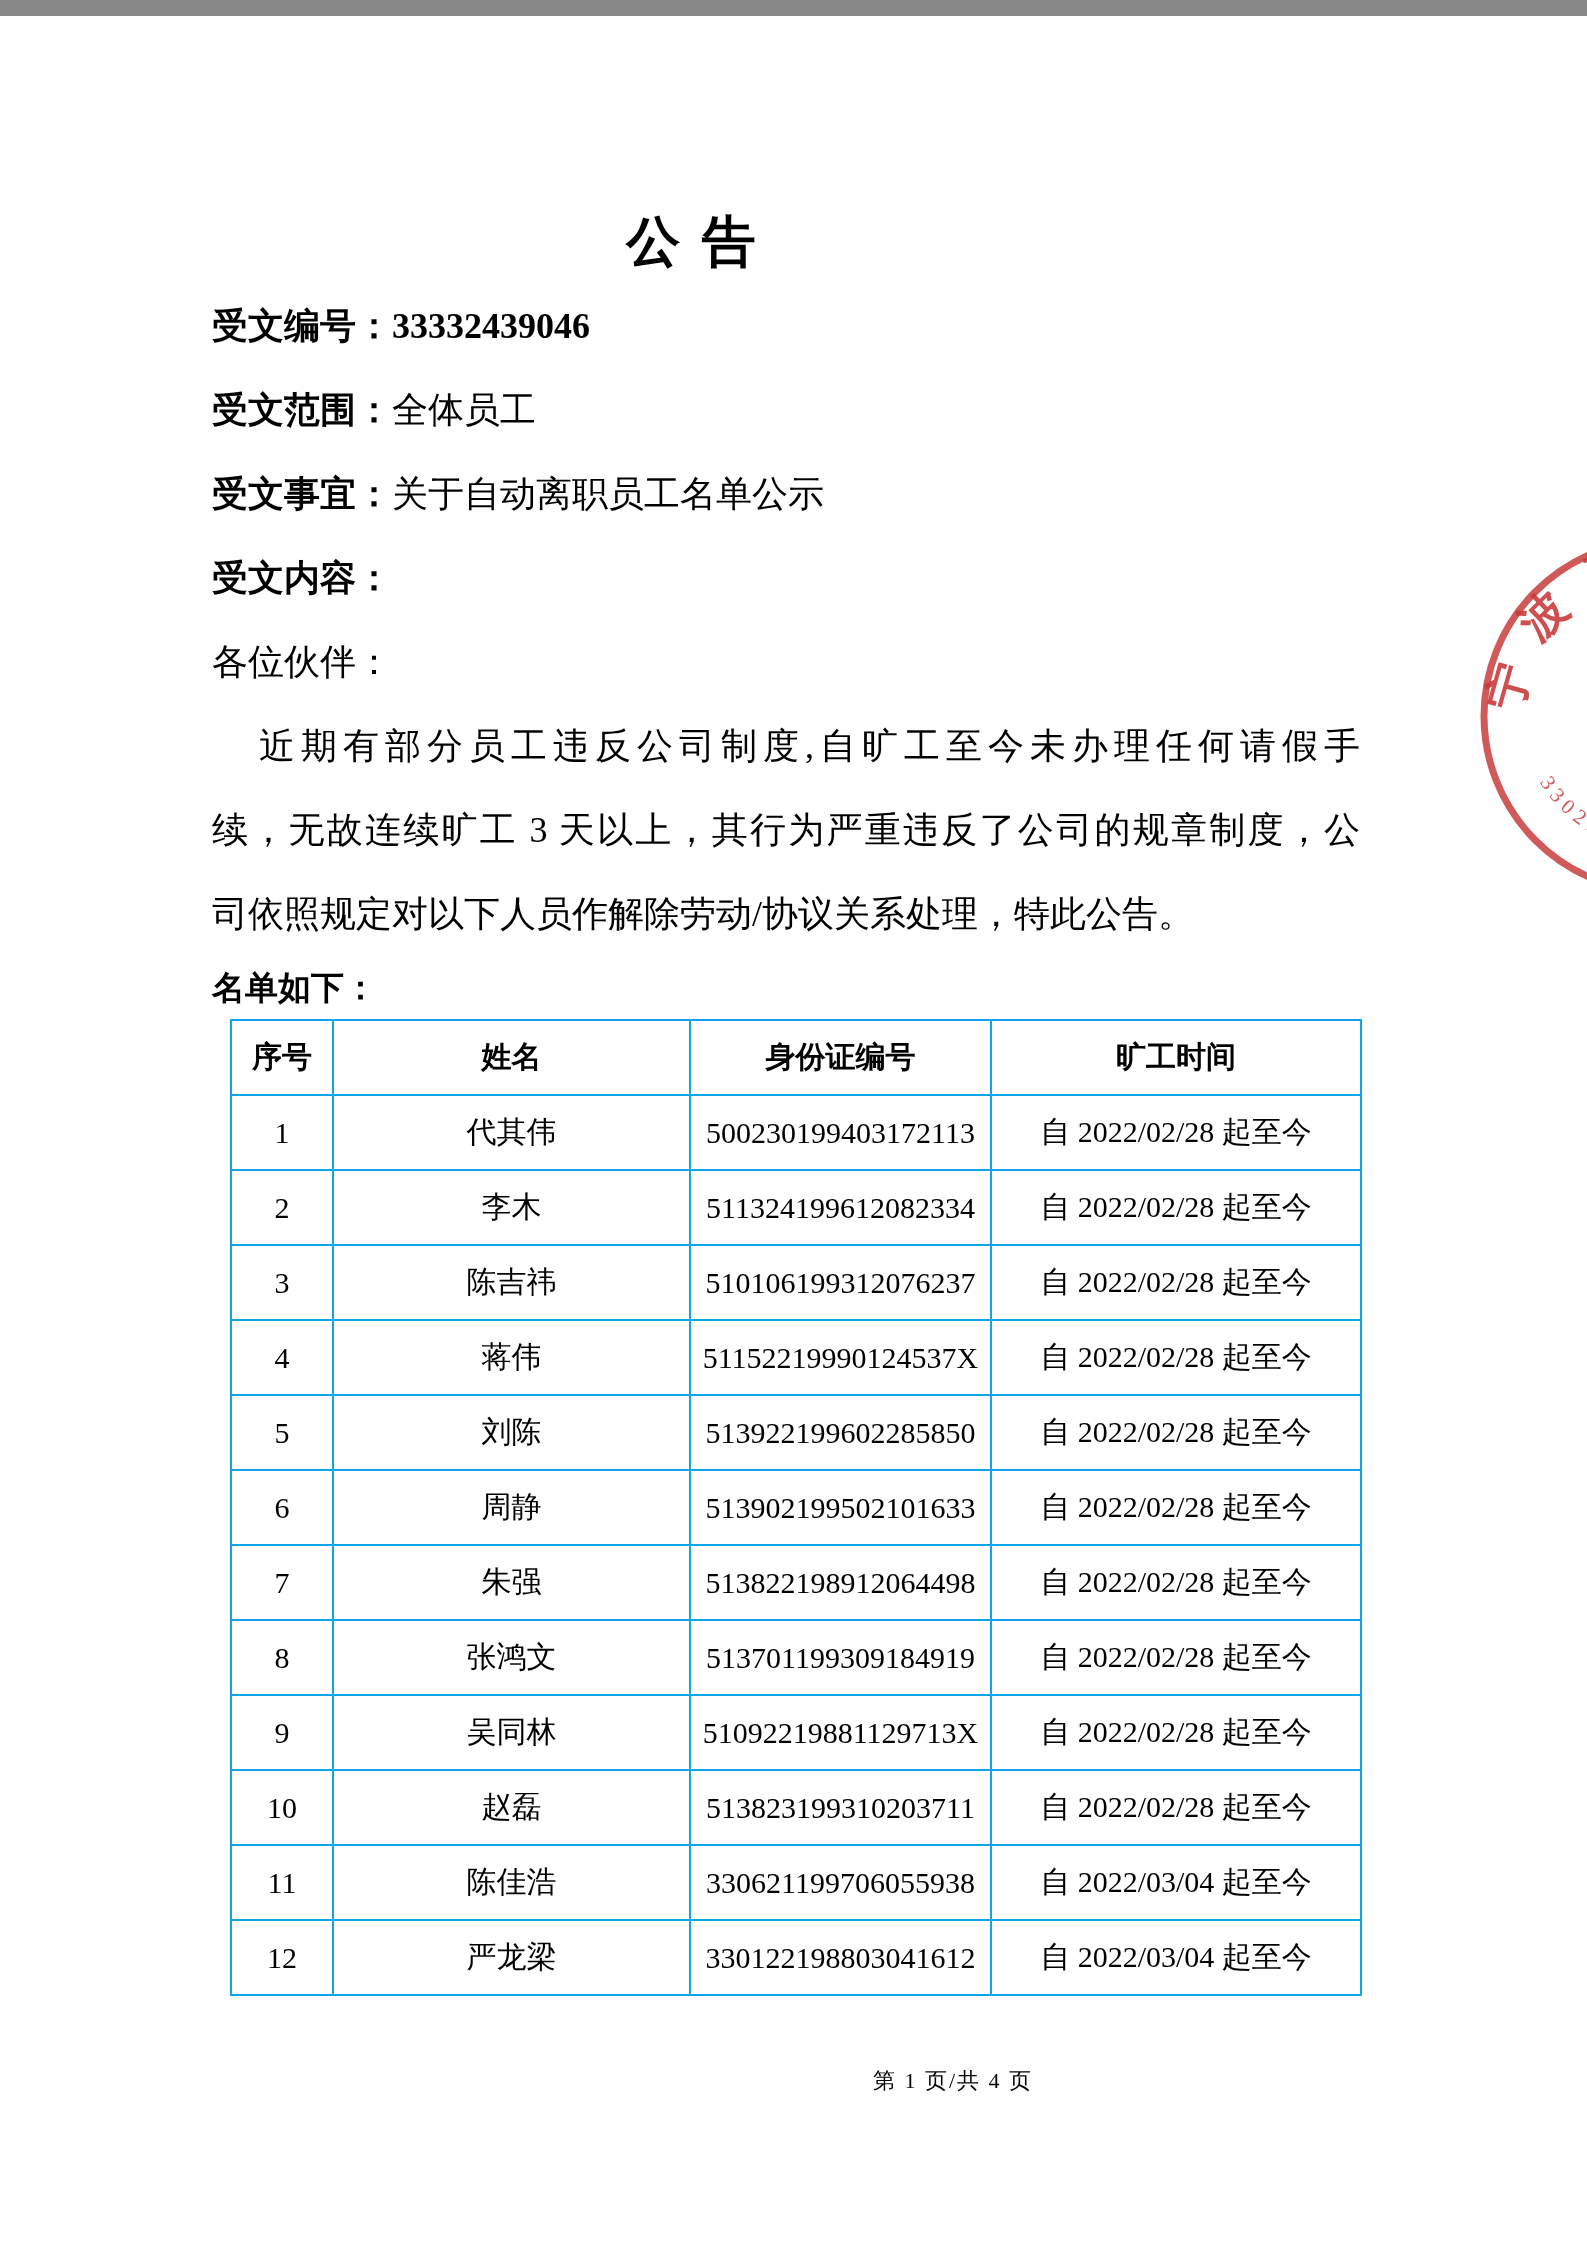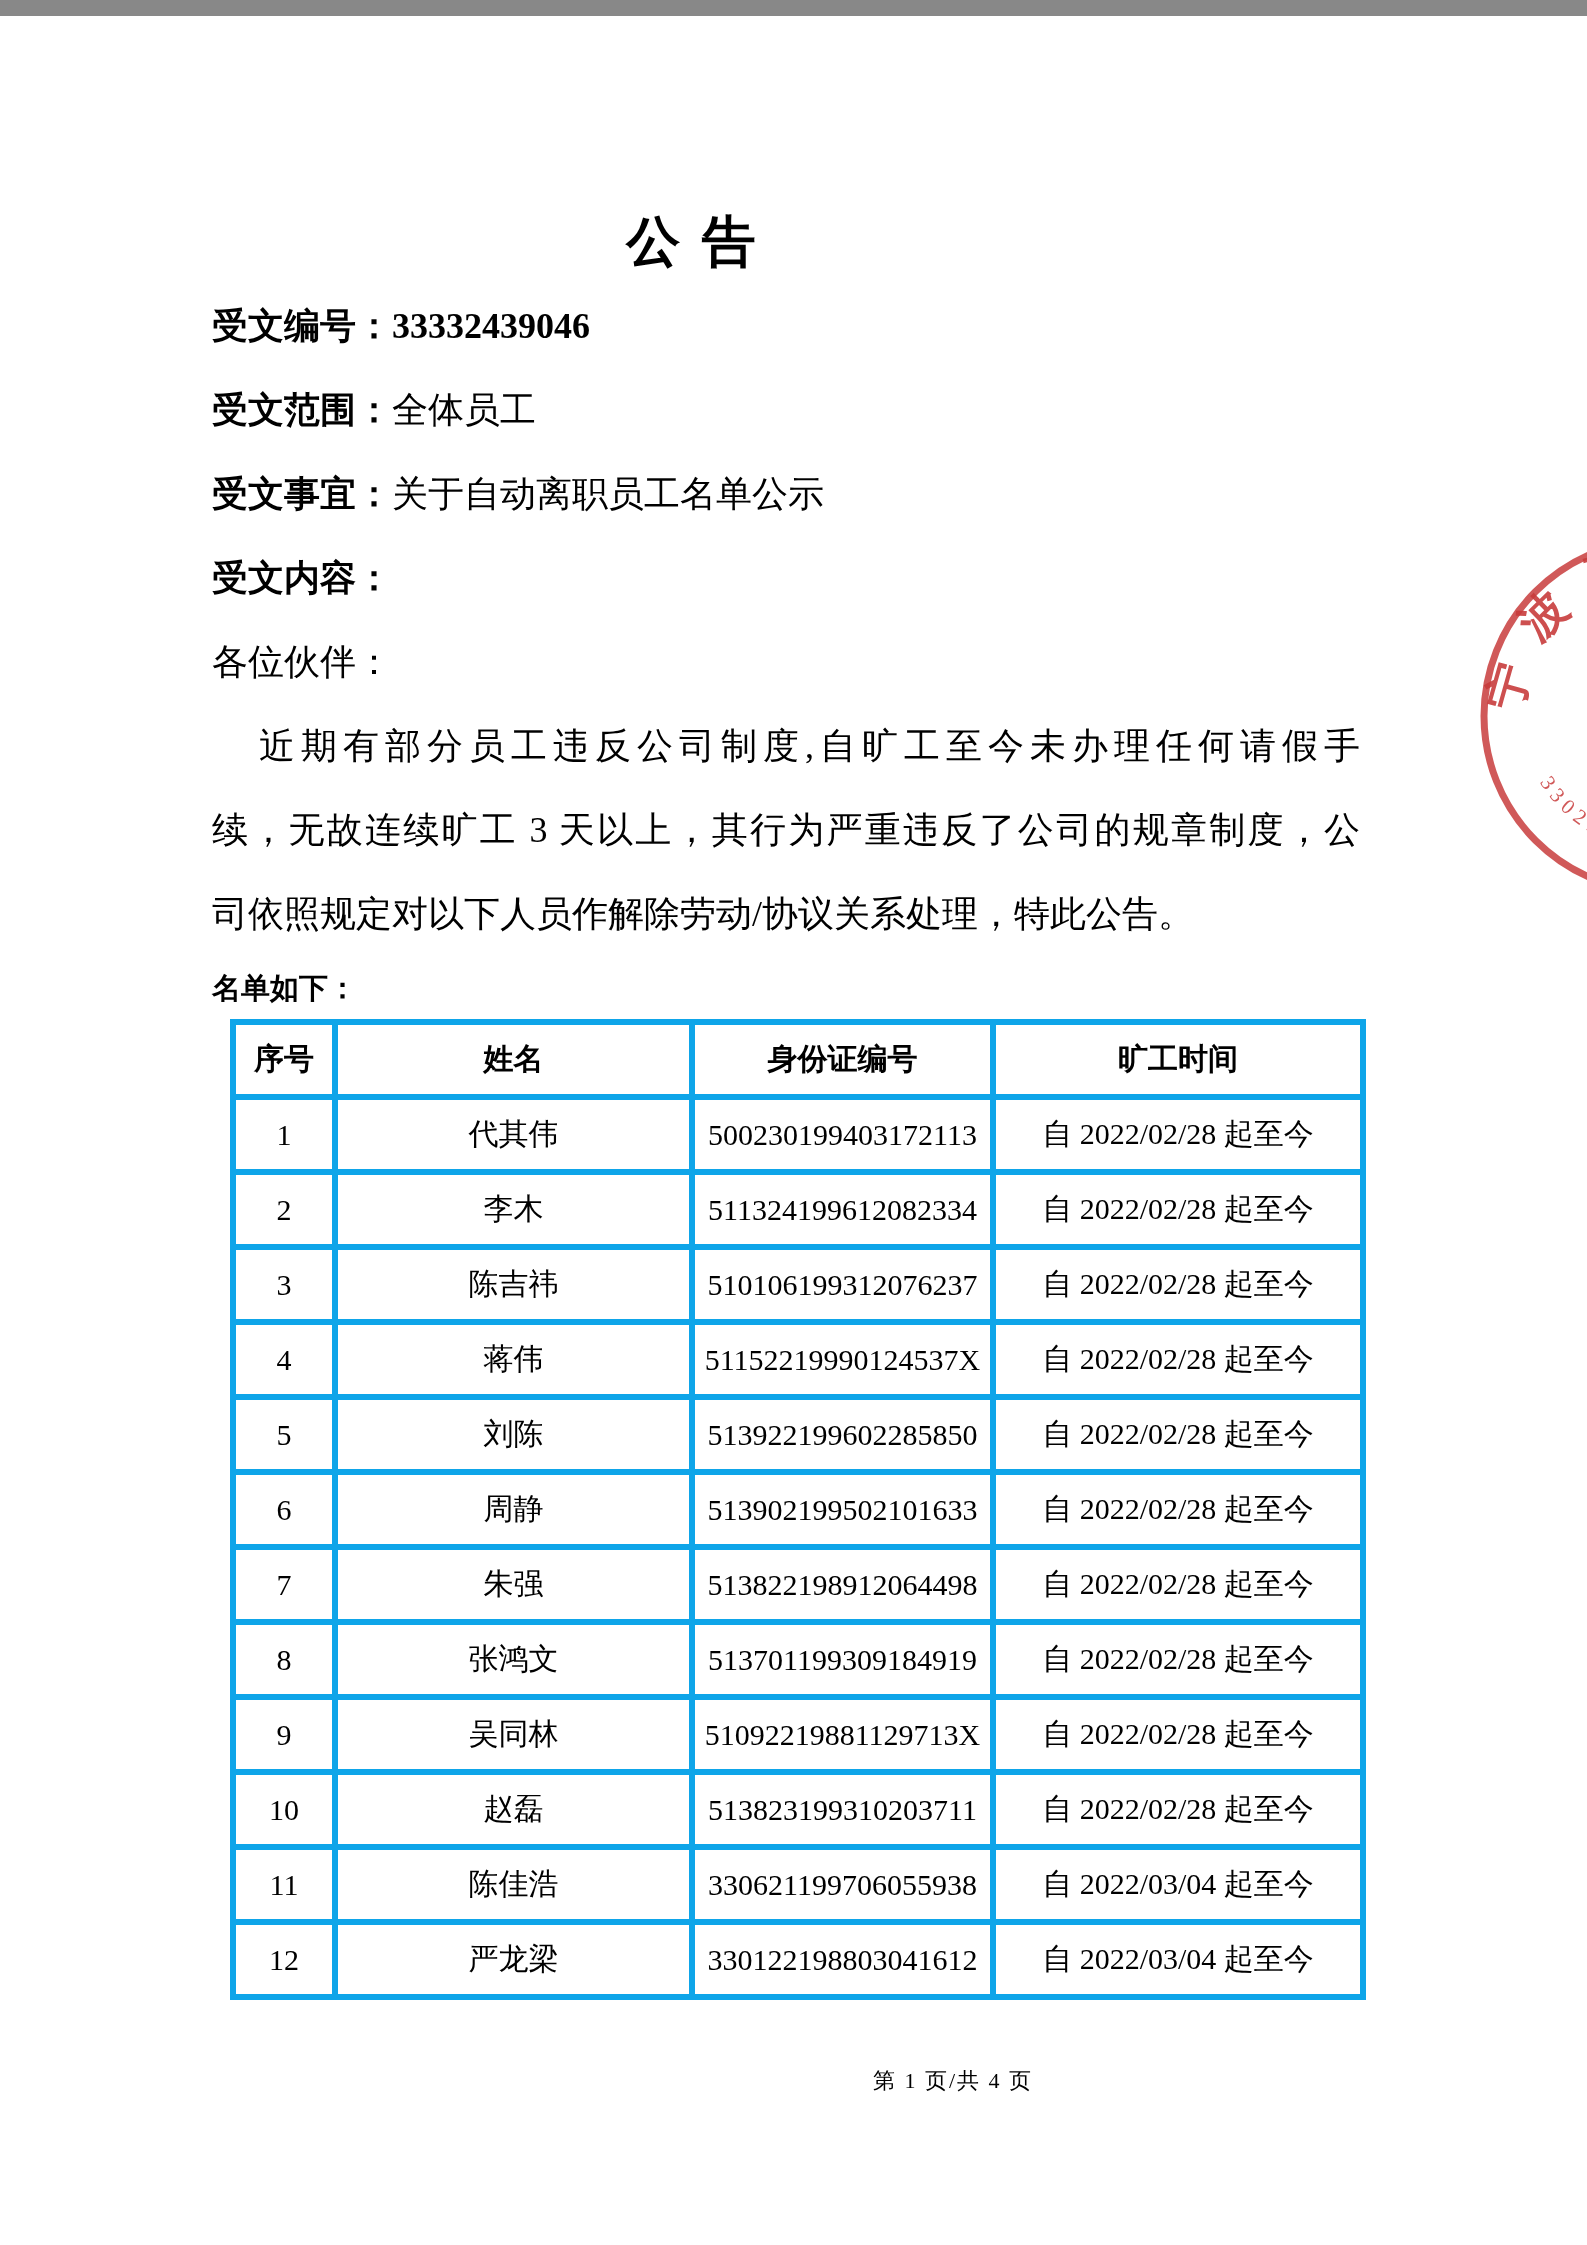--- a/index.html
+++ b/index.html
@@ -19,28 +19,28 @@
   .meta { margin-top:10px; font-size:36px; line-height:84px; }
   .meta-label { font-weight:bold;text-align:center; }
   .meta-value { font-weight:normal; }
   .meta-value.bold { font-weight:bold; }
 
   .doc-body { font-size:36px; line-height:84px; }
   .para-line { width:100%; }
   .para-line.justify { text-align:justify; text-align-last:justify; }
   .para-line.indent { text-indent:47px; }
 
-  .list-intro { margin-top:12px; font-size:29px; line-height:40px; font-weight:bold; }
+  .list-intro { margin-top:12px; font-size:33px; line-height:40px; font-weight:bold; }
 
   table.roster {
     margin-top:11px; margin-left:18px; width:1130px;
     border-collapse:collapse; table-layout:fixed;
   }
   table.roster th, table.roster td {
-    border:6px solid #0ea5e9; height:75px; text-align:center; vertical-align:middle;
+    border:2px solid #0ea5e9; height:75px; text-align:center; vertical-align:middle;
     font-size:30px; padding:0 4px; overflow:hidden;
   }
   table.roster th { font-weight:bold; }
   col.c-no { width:102px; } col.c-name { width:357px; }
   col.c-id { width:301px; } col.c-period { width:370px; }
 
   .footer {
     position:absolute; left:212px; top:2050px; width:1058px;
     text-align:center; font-size:22px; letter-spacing:2px;
   }

